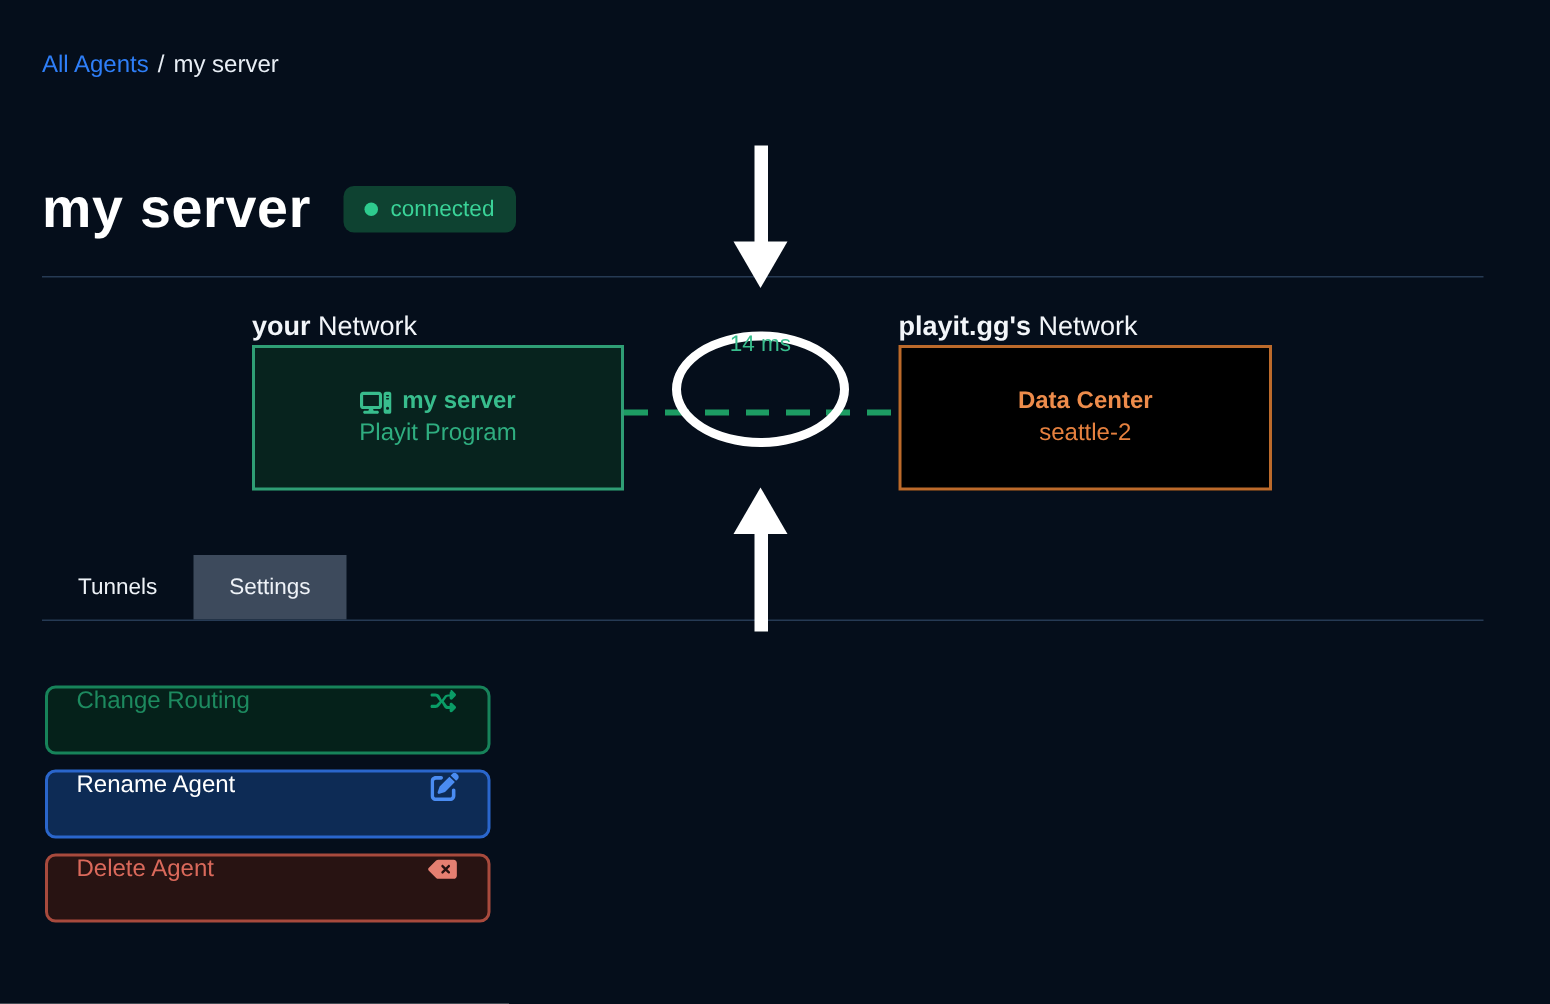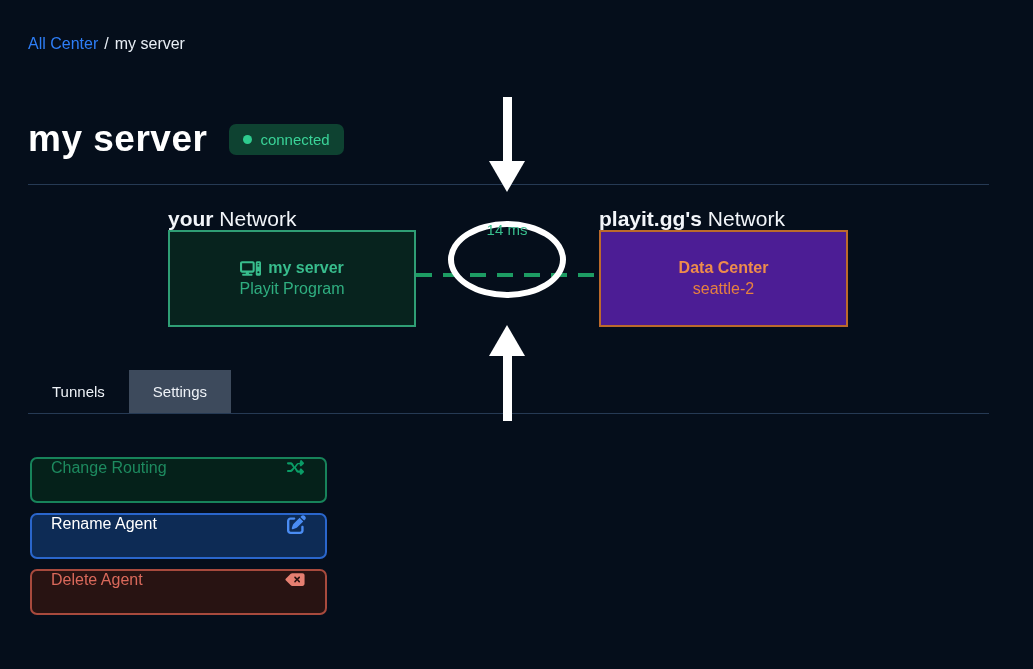--- a/index.html
+++ b/index.html
@@ -16,31 +16,31 @@
   .title{font-size:37px;font-weight:bold;color:#ffffff;letter-spacing:.5px;}
   .badge{display:inline-flex;align-items:center;gap:8px;background:#0e4231;border-radius:7px;
          padding:7px 14px;font-size:15px;color:#3ad398;}
   .badge .dot{width:9px;height:9px;border-radius:50%;background:#2ecb8e;}
 
   .divider{position:absolute;left:28px;width:961px;height:1px;background:#263a54;}
   .divider.d1{top:184px;}
   .divider.d2{top:413px;}
 
   
-  .net-label{position:absolute;top:207px;font-size:21px;color:#f2f5f9;}
+  .net-label{position:absolute;top:207px;font-size:18px;color:#f2f5f9;}
   .net-label b{font-weight:bold;}
   .net-label.left{left:168px;}
   .net-label.right{left:599px;}
 
   .net-box{position:absolute;top:230px;height:97px;box-sizing:border-box;border-width:2px;border-style:solid;
            display:flex;flex-direction:column;align-items:center;justify-content:center;gap:3px;font-size:16px;}
   .net-box .l1{font-weight:bold;display:flex;align-items:center;gap:7px;}
   .box-left{left:168px;width:248px;background:#07231e;border-color:#2f9e75;color:#38bd8d;}
   .box-left .l2{color:#2fae80;}
-  .box-right{left:599px;width:249px;background:#4c1d95;border-color:#bc6a2b;color:#ee8c4b;}
+  .box-right{left:599px;width:249px;background:#000000;border-color:#bc6a2b;color:#ee8c4b;}
   .box-right .l2{color:#e6813f;}
 
   .dash-line{position:absolute;left:416px;top:273px;width:183px;height:4px;
              background:repeating-linear-gradient(90deg,#1d9c63 0 16px,transparent 16px 27px);}
 
   .ellipse-wrap{position:absolute;left:448px;top:221px;width:118px;height:77px;
                 display:flex;align-items:flex-start;justify-content:center;z-index:5;}
   .ellipse-ring{position:absolute;inset:0;border:6px solid #ffffff;border-radius:50%;box-sizing:border-box;}
   .latency{position:relative;font-size:15px;color:#38bd8d;z-index:6;}
 
@@ -69,21 +69,21 @@
   .btn.red svg{fill:#e57f71;}
 
   .comp-icon{fill:#38bd8d;}
 </style>
 </head>
 <body>
 
 <div class="page">
 
   <div class="breadcrumb">
-    <a>All Center</a><span class="sep">/</span><span>my server</span>
+    <a>All Agents</a><span class="sep">/</span><span>my server</span>
   </div>
 
   <div class="header">
     <span class="title">my server</span>
     <span class="badge">
       <span class="dot"></span>
       <span>connected</span>
     </span>
   </div>
 

